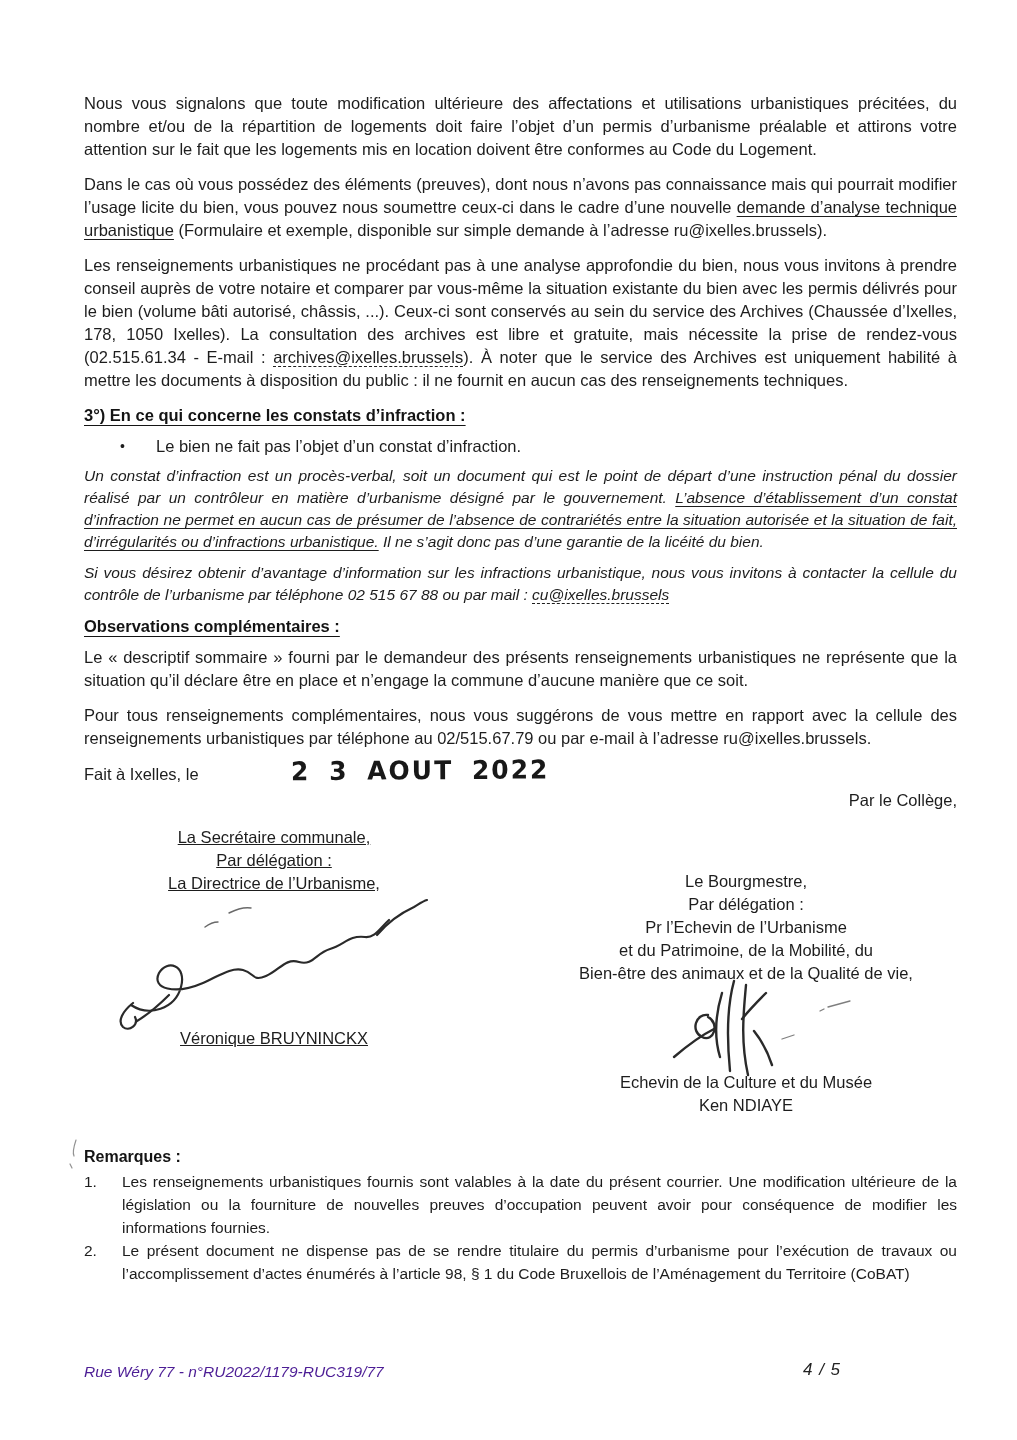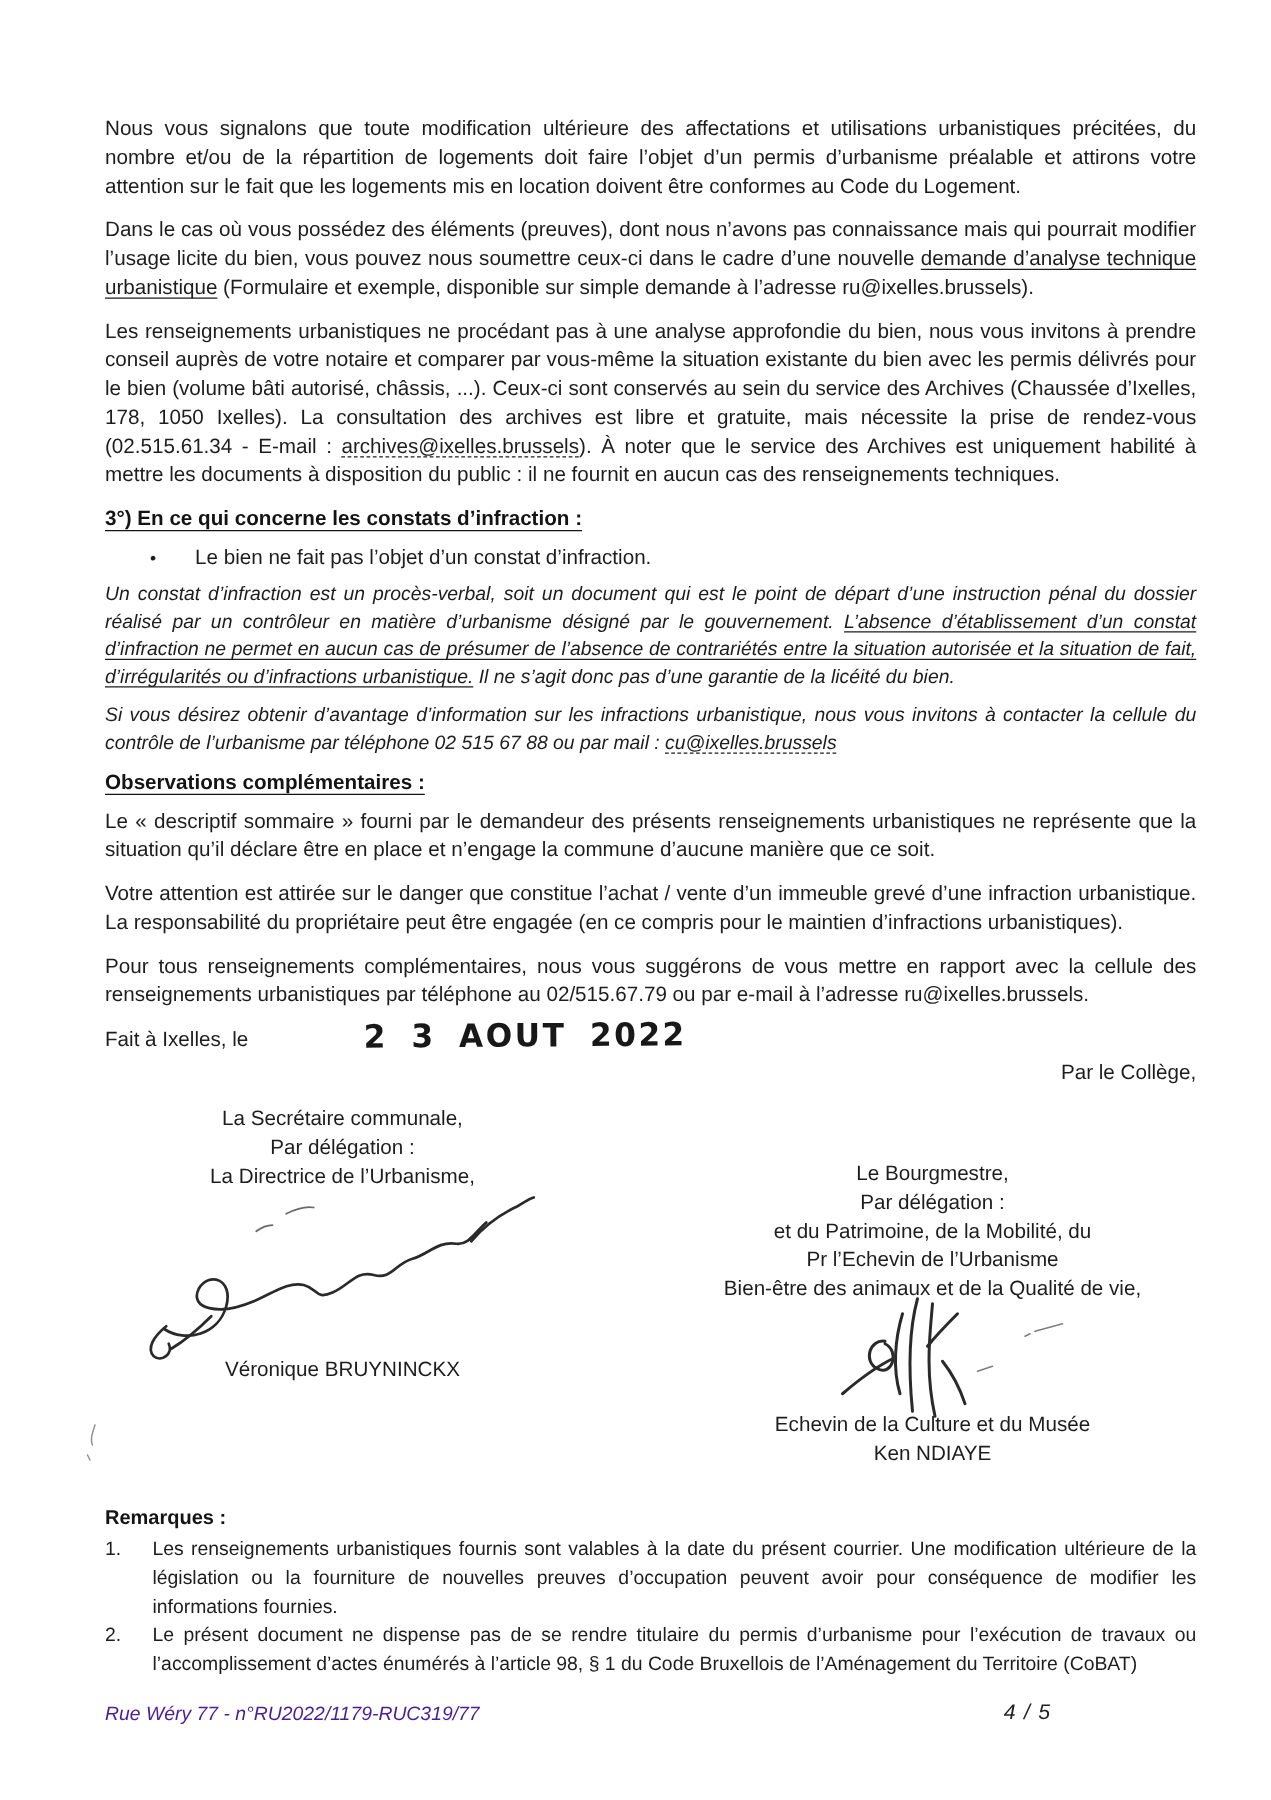--- a/index.html
+++ b/index.html
@@ -34,21 +34,21 @@
   .date-stamp{
     margin-left:92px;margin-top:-3px;
     font-family:"DejaVu Sans",sans-serif;
     font-weight:800;font-size:25px;letter-spacing:2px;word-spacing:8px;
     color:#181818;transform:rotate(-0.4deg) scaleY(1.03);
     white-space:nowrap;
   }
   .college-line{text-align:right;font-size:16.5px;line-height:23px;margin:3px 0 14px 10px;}
   .sign-cols{display:flex;justify-content:space-between;}
   .sign-col{text-align:center;font-size:16.5px;line-height:23px;}
-  .sign-col.left{width:380px;}
+  .sign-col.left{width:380px;text-decoration:underline;}
   .sign-col.right{width:422px;margin-top:44px;}
   .sig-box{position:relative;}
   .sig-box.left-sig{height:132px;}
   .sig-box.right-sig{height:86px;}
   .sig-box svg{position:absolute;left:50%;transform:translateX(-50%);}
   .sig-name{font-size:16.5px;line-height:23px;}
   .remarks{margin-top:28px;}
   .remarks-title{font-weight:bold;font-size:16px;line-height:23px;color:#141414;margin:0 0 2px 0;}
   .remark{display:flex;font-size:15.5px;line-height:23px;}
   .remark-num{width:38px;flex:0 0 38px;}
@@ -95,23 +95,20 @@
     <p class="para-it">
       <span>Si vous désirez obtenir d’avantage d’information sur les infractions urbanistique, nous vous invitons à contacter la cellule du contrôle de l’urbanisme par téléphone 02 515 67 88 ou par mail : </span><span class="u-dash">cu@ixelles.brussels</span>
     </p>
 
     <h3 class="heading" style="margin-top:5px;">Observations complémentaires :</h3>
 
     <p class="para">
       <span>Le « descriptif sommaire » fourni par le demandeur des présents renseignements urbanistiques ne représente que la situation qu’il déclare être en place et n’engage la commune d’aucune manière que ce soit.</span>
     </p>
 
-    <p class="para">
-      <span>Votre attention est attirée sur le danger que constitue l’achat / vente d’un immeuble grevé d’une infraction urbanistique. La responsabilité du propriétaire peut être engagée (en ce compris pour le maintien d’infractions urbanistiques).</span>
-    </p>
 
     <p class="para">
       <span>Pour tous renseignements complémentaires, nous vous suggérons de vous mettre en rapport avec la cellule des renseignements urbanistiques par téléphone au 02/515.67.79 ou par e-mail à l’adresse ru@ixelles.brussels.</span>
     </p>
 
     <div class="fait-row">
       <span>Fait à Ixelles, le</span>
       <span class="date-stamp">2 3 AOUT 2022</span>
     </div>
 
@@ -136,22 +133,22 @@
               <path d="M96 44 C 100 41, 105 39, 109 39"></path>
             </g>
           </svg>
         </div>
         <div class="sig-name">Véronique BRUYNINCKX</div>
       </div>
 
       <div class="sign-col right">
         <div>Le Bourgmestre,</div>
         <div>Par délégation :</div>
+        <div>Pr l’Echevin de l’Urbanisme</div>
         <div>et du Patrimoine, de la Mobilité, du</div>
-        <div>Pr l’Echevin de l’Urbanisme</div>
         <div>Bien-être des animaux et de la Qualité de vie,</div>
         <div class="sig-box right-sig">
           <svg width="300" height="100" viewBox="0 0 300 100" style="top:-6px;">
             <g fill="none" stroke="#2a2a2a" stroke-width="2.4" stroke-linecap="round">
               <path d="M138 2 C 132 24, 130 52, 134 92"></path>
               <path d="M150 6 C 148 30, 144 60, 152 96"></path>
               <path d="M126 14 C 120 34, 118 58, 124 78"></path>
               <path d="M112 36 C 100 34, 94 52, 106 58 C 118 64, 124 44, 112 38"></path>
               <path d="M78 78 C 92 66, 106 56, 118 50"></path>
               <path d="M146 40 C 154 30, 162 22, 170 14"></path>

